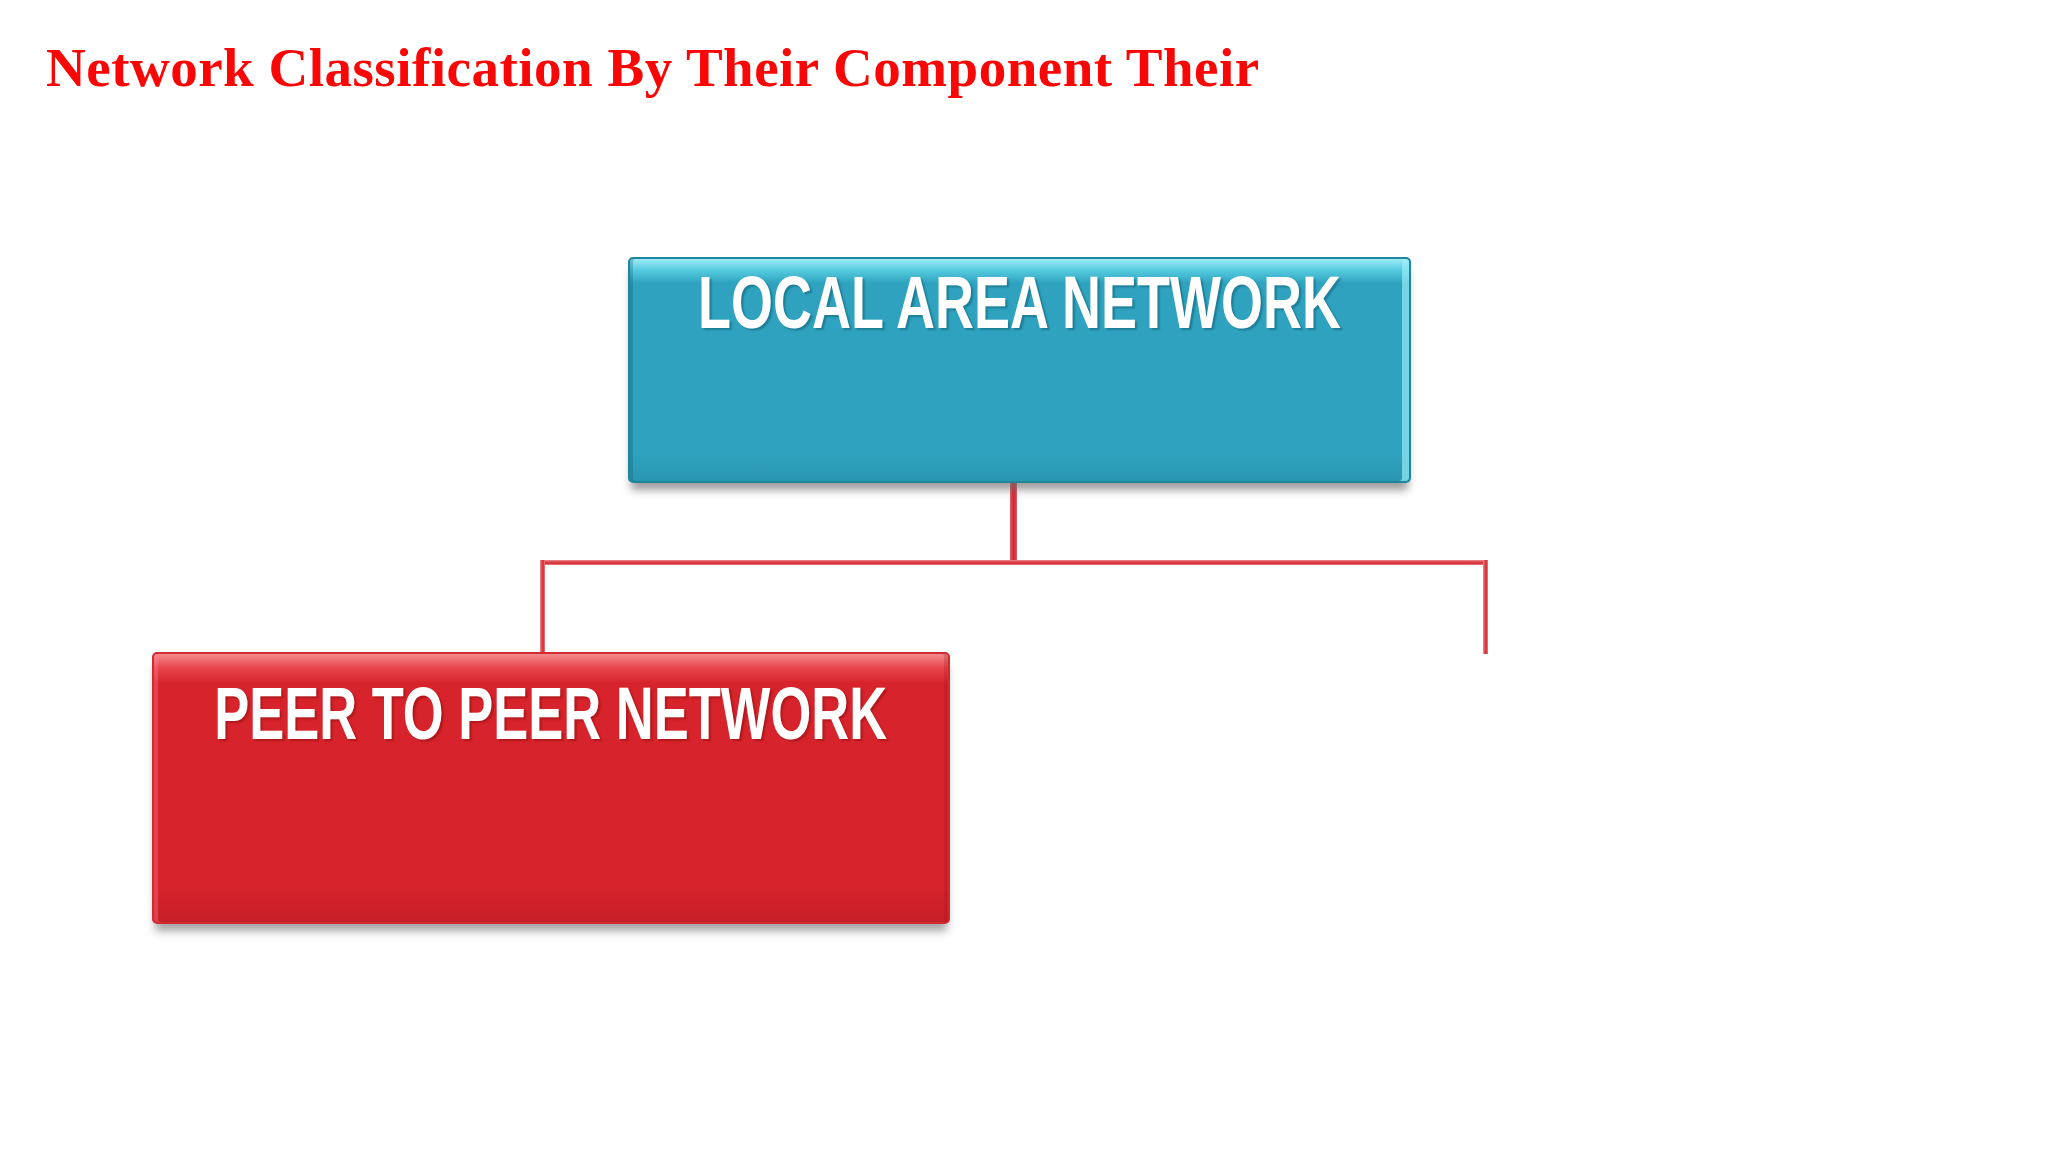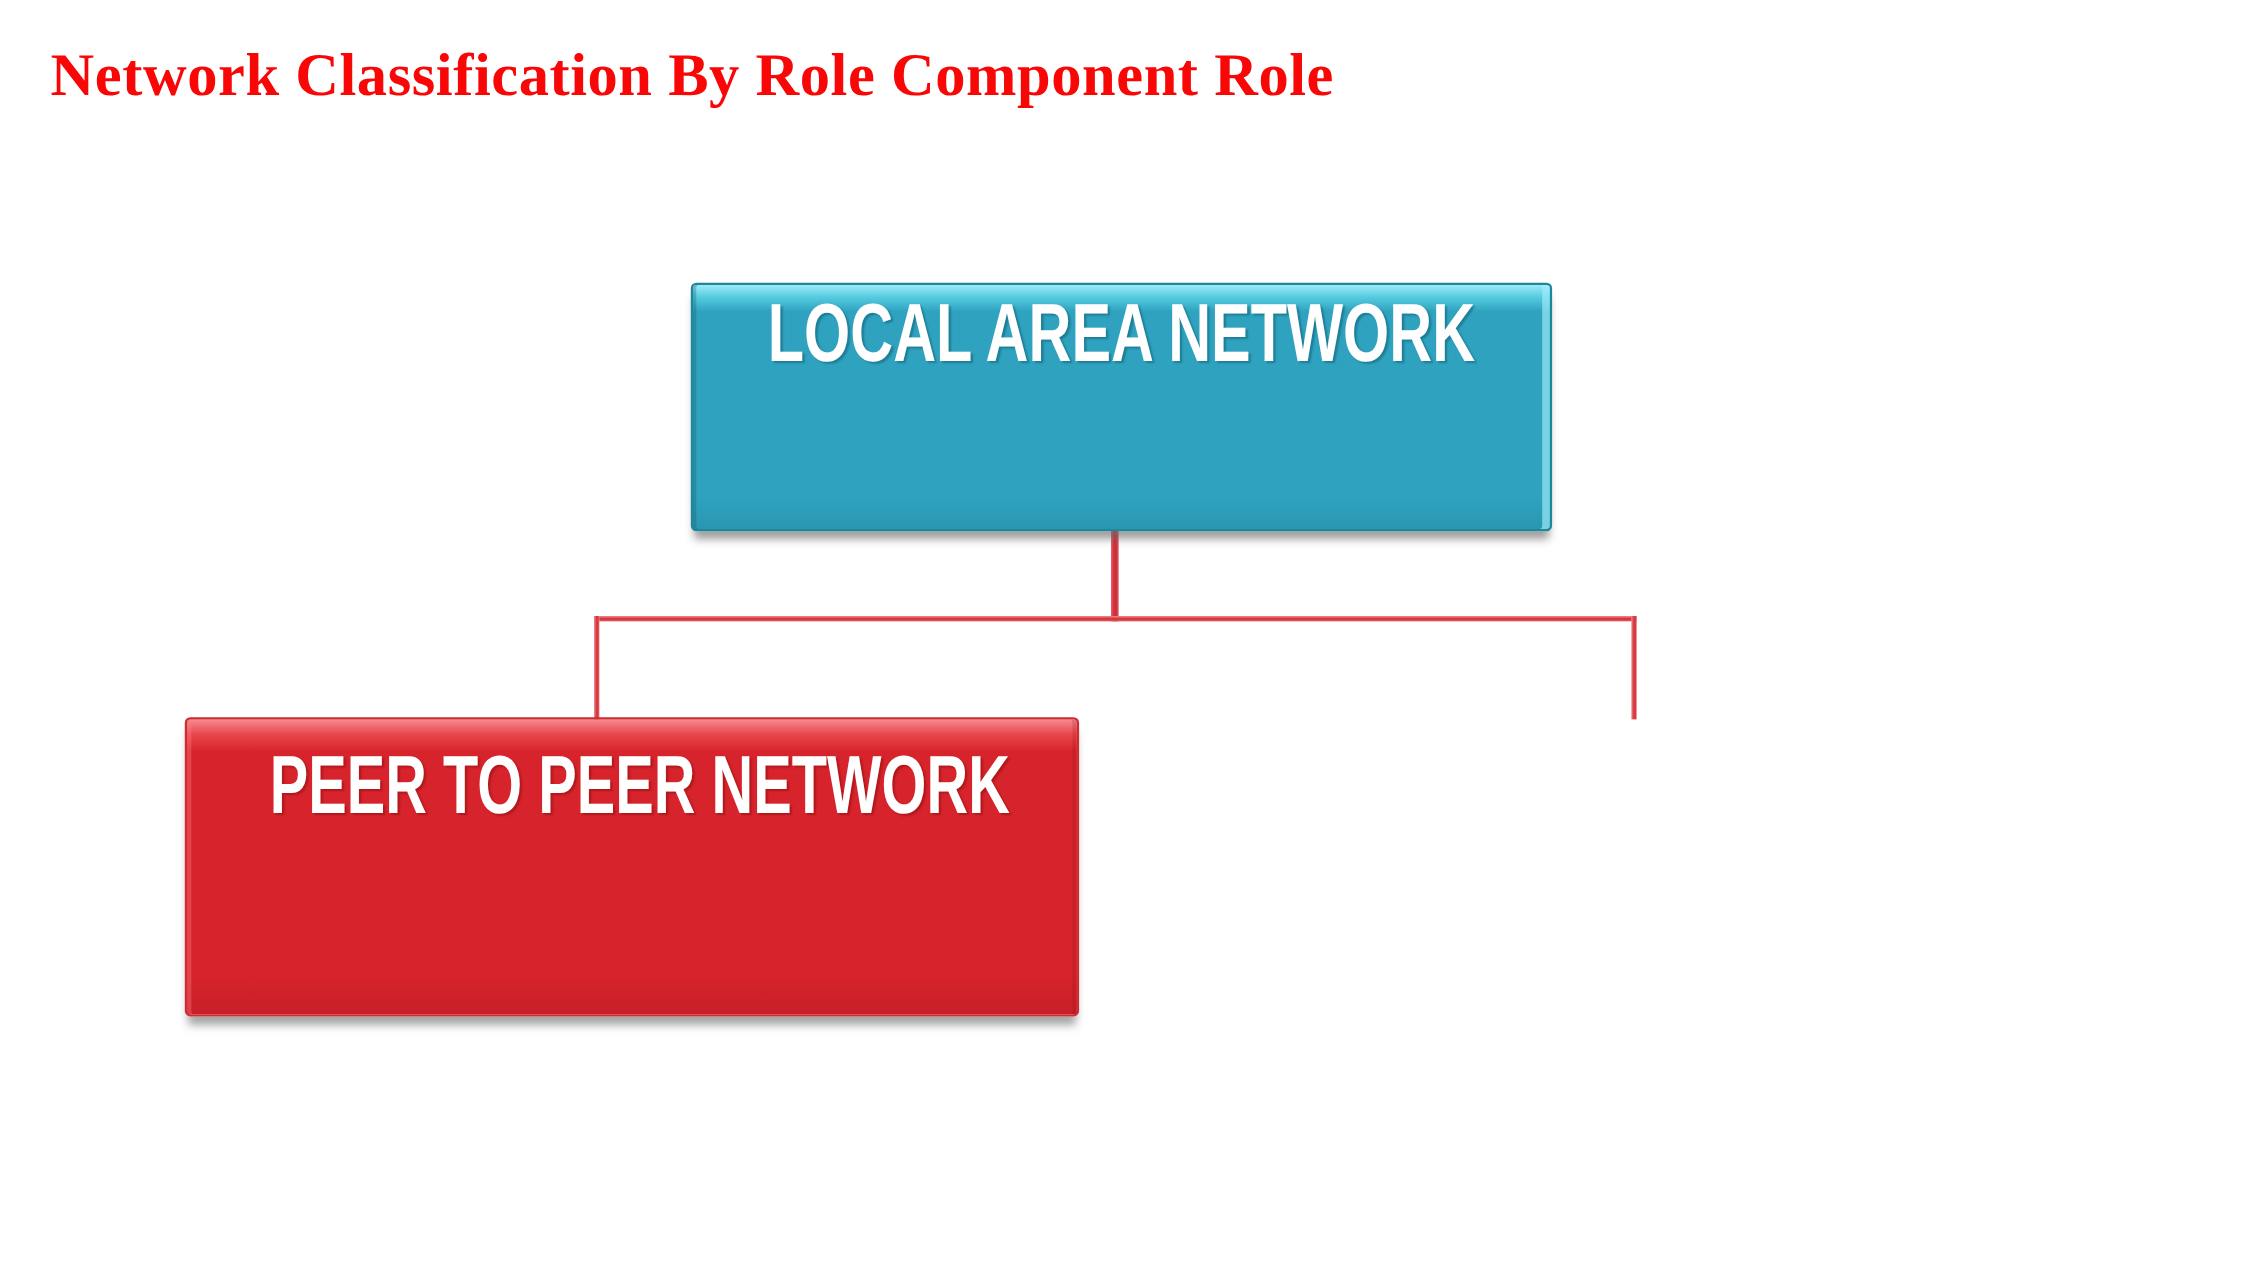--- a/index.html
+++ b/index.html
@@ -71,34 +71,34 @@
 
   .node.leaf {
     top: 652px; height: 268px;
     background: linear-gradient(180deg, #f58a8e 0%, #e8474d 5%, #d7232b 11%, #d7232b 87%, #c71f28 100%);
     border: 2px solid #cf2b31;
     box-shadow:
       inset 4px 0 0 rgba(255, 130, 135, 0.35),
       inset -4px 0 0 rgba(150, 15, 20, 0.20),
       0 10px 8px -3px rgba(105, 105, 105, 0.60);
   }
-  .node.leaf.left  { left: 168px;  width: 794px; padding-left: 15px; }
+  .node.leaf.left  { left: 152px;  width: 794px; }
   .node.leaf.right { left: 1093px; width: 787px; }
   .node.leaf .node-label {
     padding-top: 22px;
     transform: scaleX(0.70);
     text-shadow: 3px 2px 2px rgba(130, 10, 12, 0.45);
   }
 </style>
 </head>
 <body>
 
 <div class="stage">
 
-  <h1 class="title">Network Classification By Role Component Role</h1>
+  <h1 class="title">Network Classification By Their Component Their</h1>
 
   <div class="connector stem"></div>
   <div class="connector hline"></div>
   <div class="connector drop left"></div>
   <div class="connector drop right"></div>
 
   <div class="node root">
     <span class="node-label">LOCAL AREA NETWORK</span>
   </div>
 

